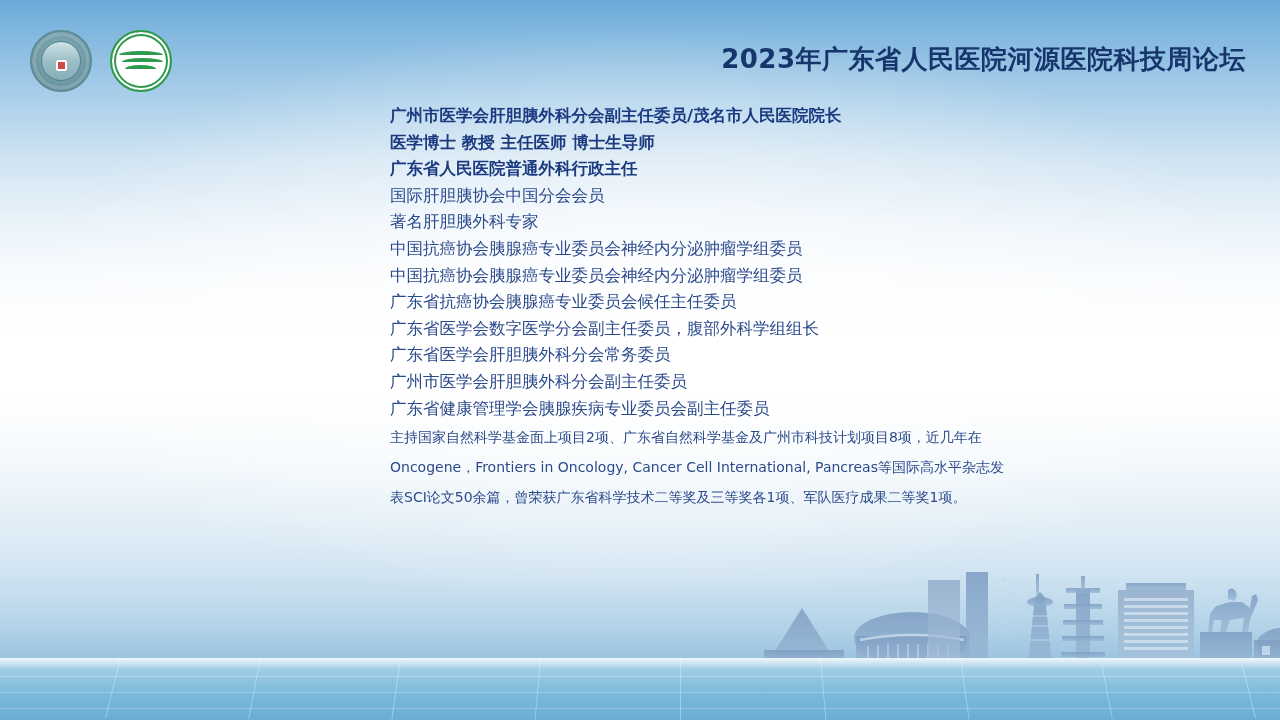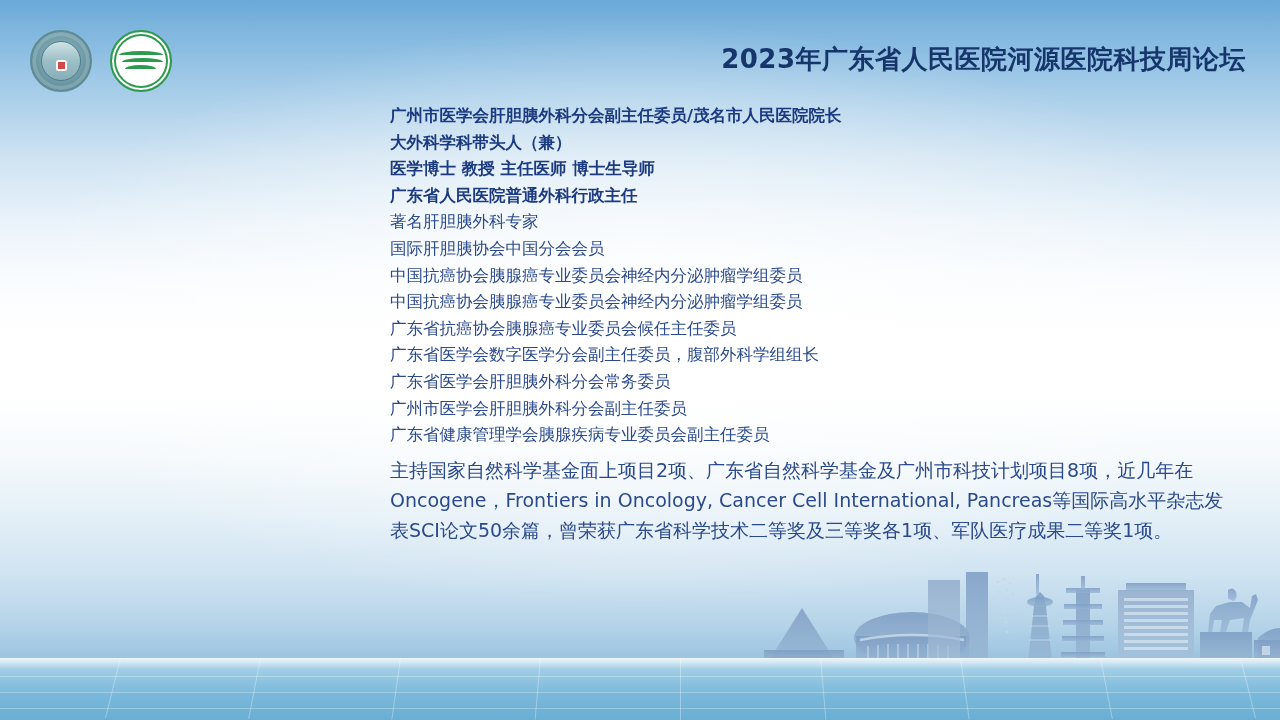--- a/index.html
+++ b/index.html
@@ -304,22 +304,21 @@
     font-size: 16.5px;
     line-height: 26.6px;
     white-space: nowrap;
     color: #2b4a8c;
   }
   .bio-line.bold {
     font-weight: bold;
     color: #1b3a80;
   }
   #bio-para {
-    margin-top: 6px;
-    font-size: 19px;
+    font-size: 14px;
     line-height: 30px;
     color: #2b4a8c;
   }
   #bio-para .pline { white-space: nowrap; }
 
   
   #skyline {
     position: absolute;
     right: 0;
     bottom: 56px;
@@ -370,26 +369,25 @@
           <i></i>
         </div>
     </div>
   </div>
 
   <div id="forum-title">2023年广东省人民医院河源医院科技周论坛</div>
 
 
   <div id="bio">
     <div class="bio-line bold">广州市医学会肝胆胰外科分会副主任委员/茂名市人民医院院长</div>
-    <div class="bio-line bold">大外科学科带头人（兼）</div>
     <div class="bio-line bold">医学博士  教授  主任医师  博士生导师</div>
     <div class="bio-line bold">广东省人民医院普通外科行政主任</div>
 
+    <div class="bio-line">国际肝胆胰协会中国分会会员</div>
     <div class="bio-line">著名肝胆胰外科专家</div>
-    <div class="bio-line">国际肝胆胰协会中国分会会员</div>
     <div class="bio-line">中国抗癌协会胰腺癌专业委员会神经内分泌肿瘤学组委员</div>
     <div class="bio-line">中国抗癌协会胰腺癌专业委员会神经内分泌肿瘤学组委员</div>
     <div class="bio-line">广东省抗癌协会胰腺癌专业委员会候任主任委员</div>
     <div class="bio-line">广东省医学会数字医学分会副主任委员，腹部外科学组组长</div>
     <div class="bio-line">广东省医学会肝胆胰外科分会常务委员</div>
     <div class="bio-line">广州市医学会肝胆胰外科分会副主任委员</div>
     <div class="bio-line">广东省健康管理学会胰腺疾病专业委员会副主任委员</div>
 
     <div id="bio-para">
       <div class="pline">主持国家自然科学基金面上项目2项、广东省自然科学基金及广州市科技计划项目8项，近几年在</div>

